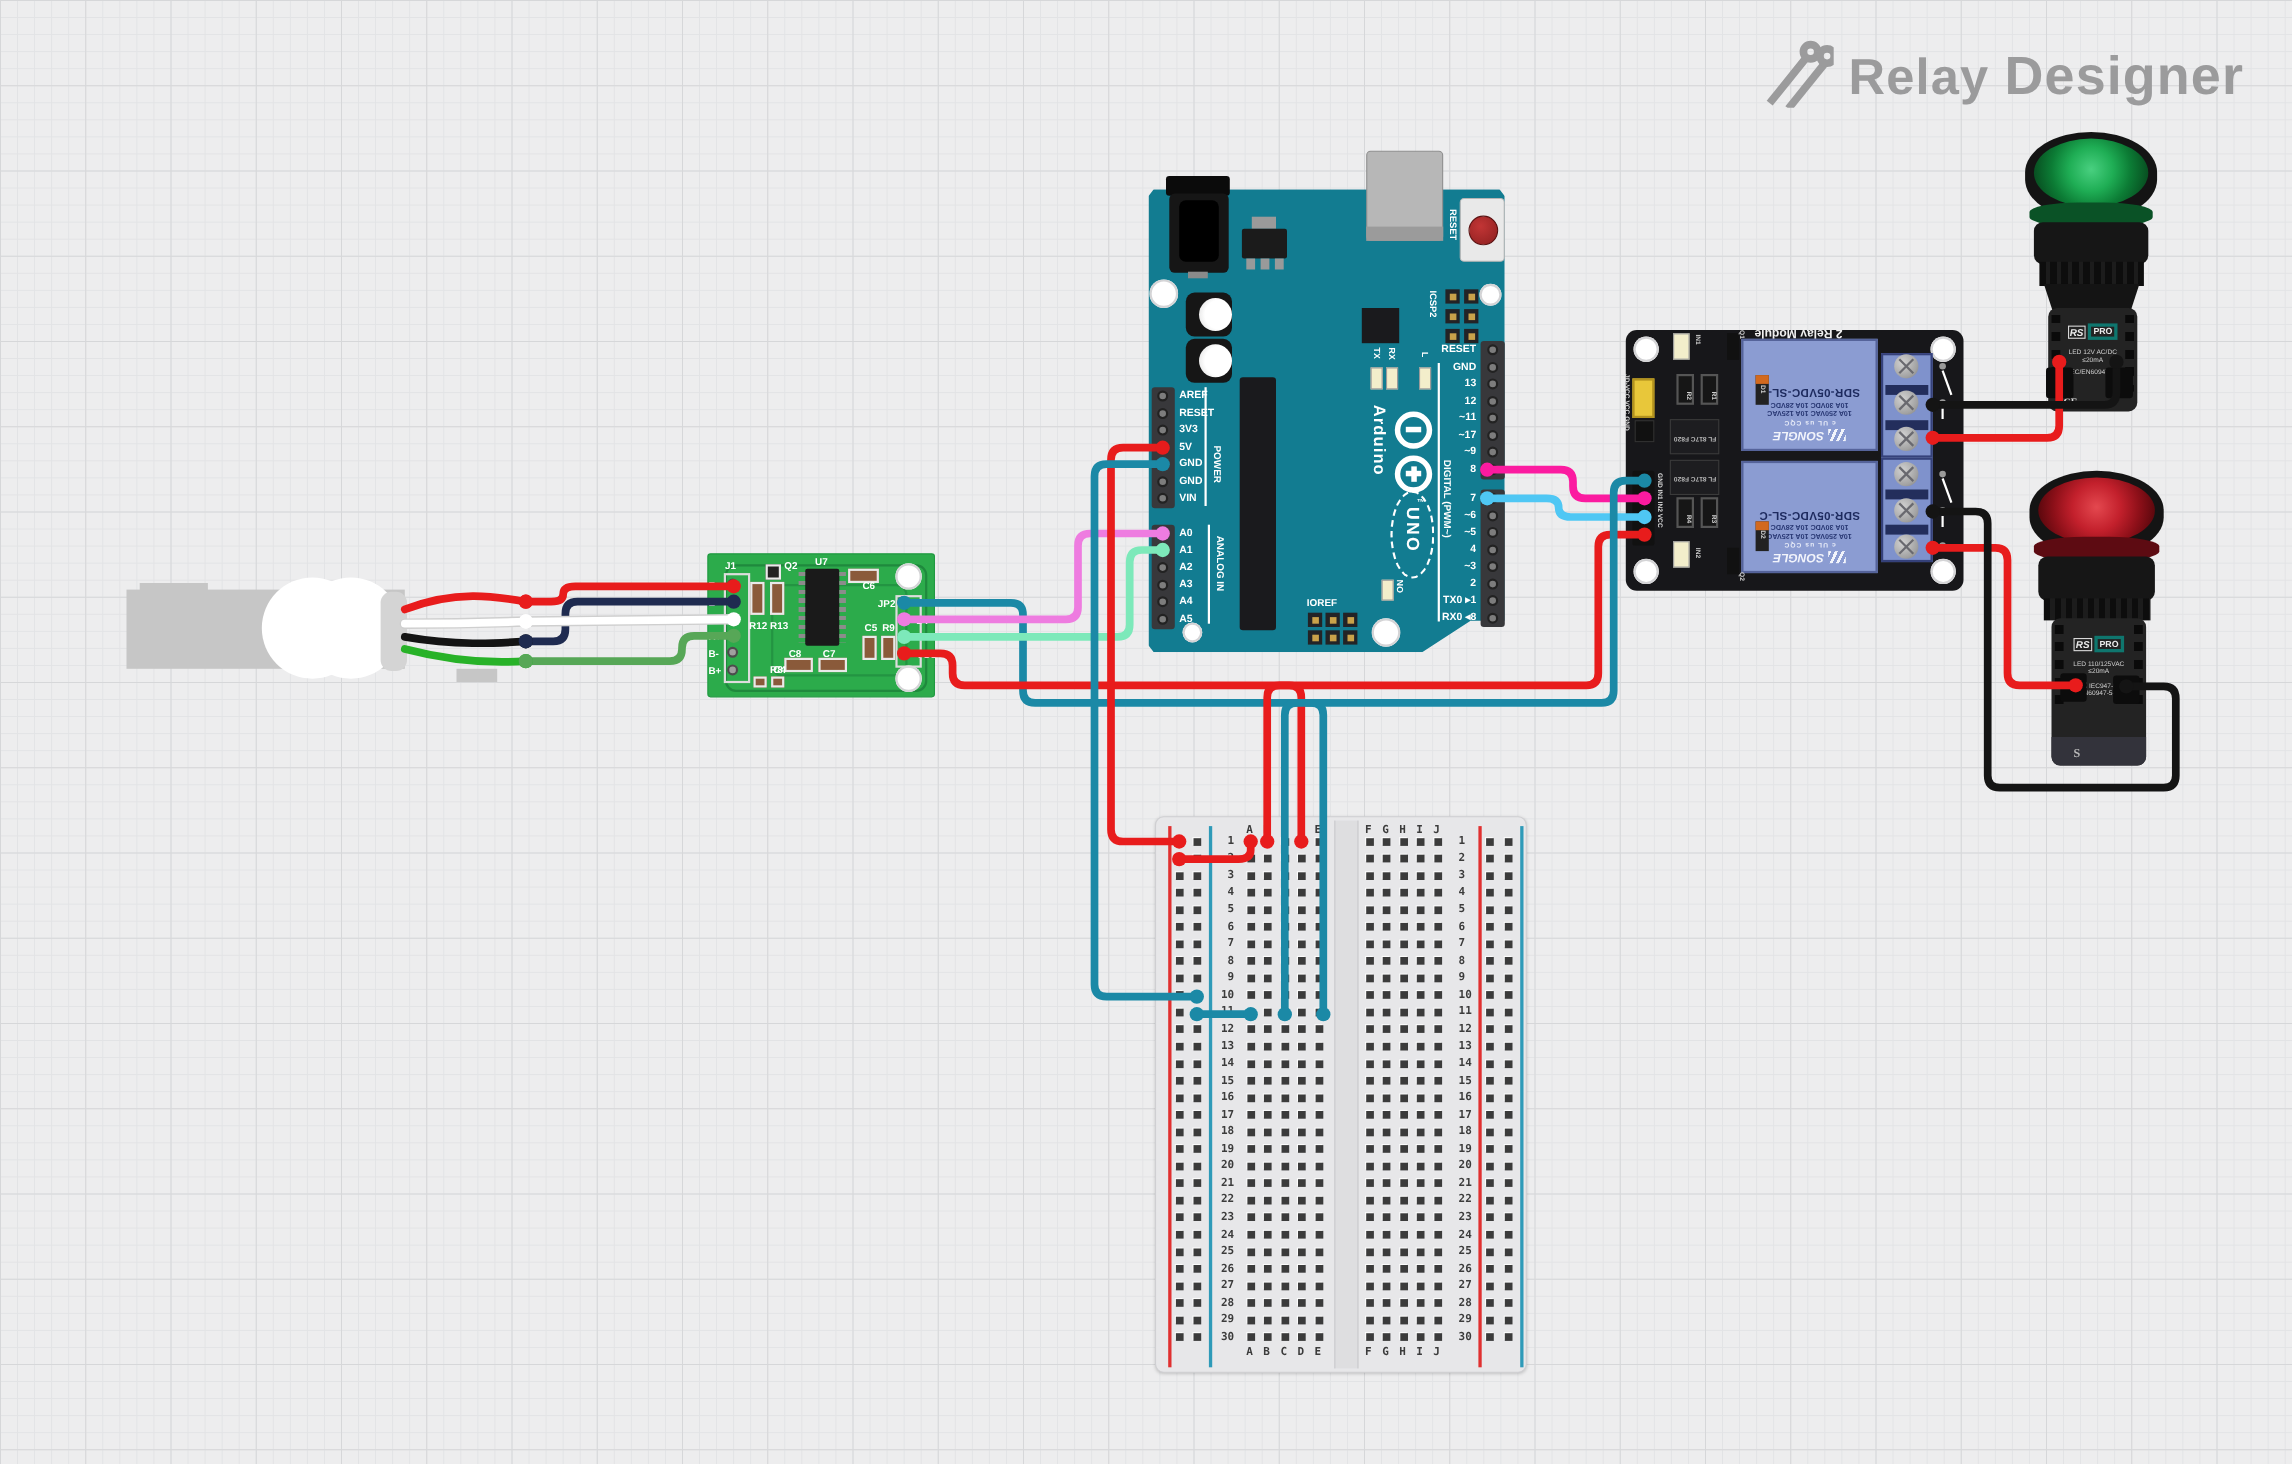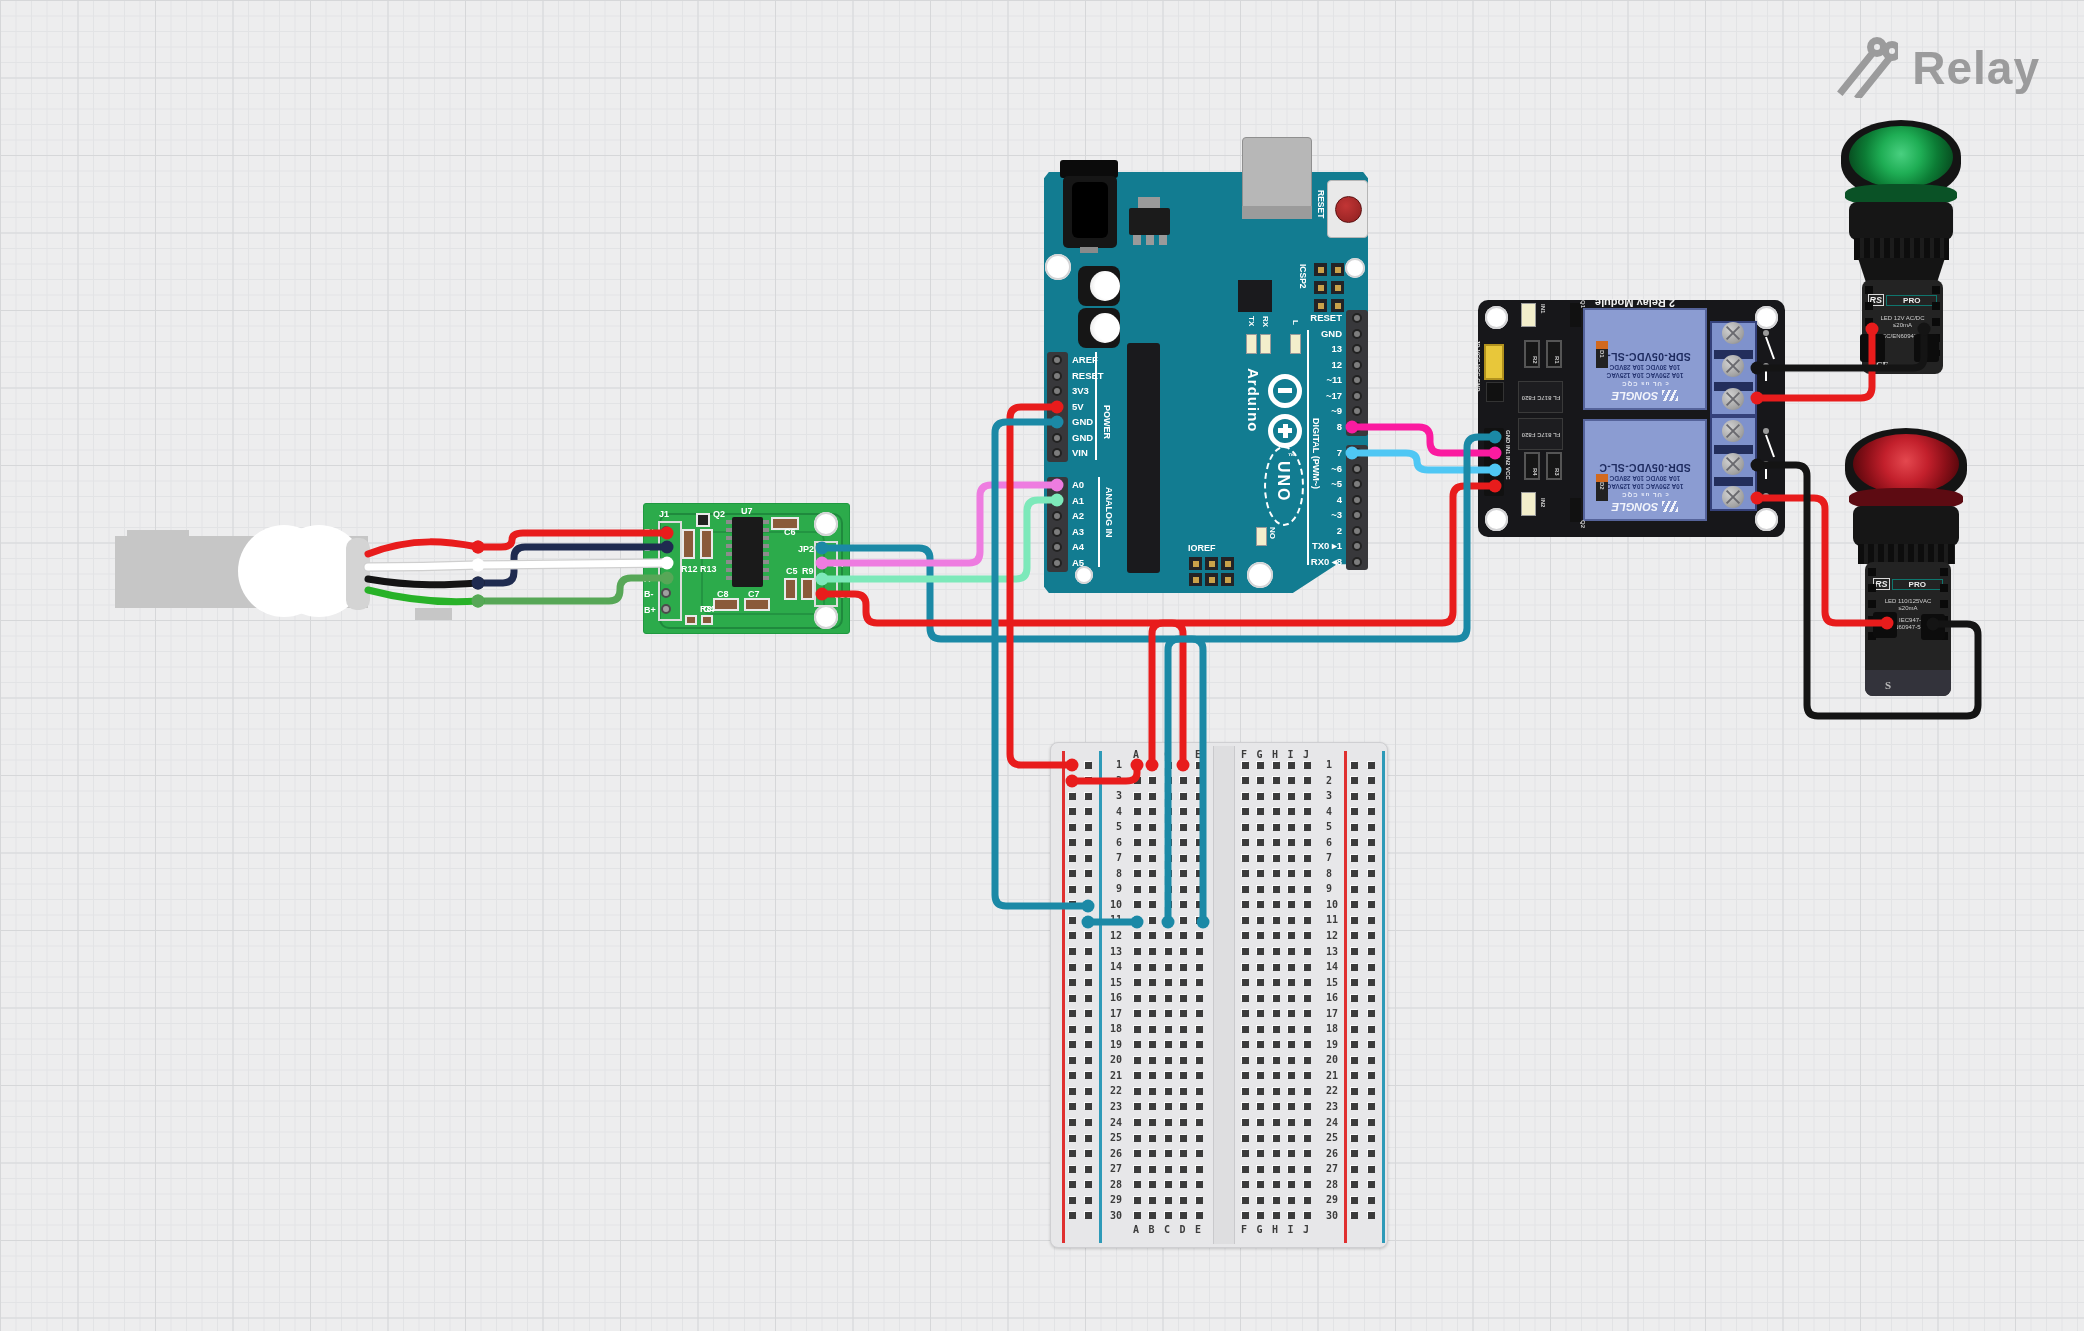--- a/index.html
+++ b/index.html
@@ -48,39 +48,40 @@
   .r-brand{font:bold italic 11px "Liberation Sans",sans-serif;color:#f2f4fb;display:flex;align-items:center;gap:4px;margin:1px 0 2px}
   .stripes{width:16px;height:11px;background:repeating-linear-gradient(115deg,#f2f4fb 0 2.5px,transparent 2.5px 5.5px)}
   .tblock{background:#7f92cc;border:2px solid #35417a;box-sizing:border-box}
   .tsep{position:absolute;left:2px;width:39px;height:9px;background:#232e5c}
   .rref{font:bold 6px "Liberation Sans",sans-serif;color:#cfcfcf;writing-mode:vertical-rl}
   .optotx{font:bold 6px "Liberation Sans",sans-serif;color:#b8b8b8;line-height:7px;text-align:center;transform:rotate(180deg);width:40px}
   
   .lightbody{background:#232323;border-radius:8px}
   .rspro{display:flex;align-items:center;justify-content:center;gap:2px}
   .rspro .rs{font:bold italic 9px "Liberation Sans",sans-serif;color:#ececec;border:1px solid #d8d8d8;padding:0 1px}
-  .rspro .pro{font:bold 8px "Liberation Sans",sans-serif;color:#ececec;border:1px solid #0f766e;padding:0 16px}
+  .rspro .pro{font:bold 8px "Liberation Sans",sans-serif;color:#ececec;border:3px solid #0f766e;padding:0 2px}
   .ltxt{font:6px "Liberation Sans",sans-serif;color:#cfcfcf;text-align:center;line-height:7px}
   .lce{font:bold 9px "Liberation Serif",serif;color:#d8d8d8}
 </style>
 </head>
 <body>
 
 <div id="logo" class="abs" style="top:34px;right:44px">
   <span>
     <svg width="62" height="64" viewBox="0 0 62 64">
         <g stroke="#9b9b9c" stroke-width="7" fill="none" stroke-linecap="square">
       <path d="M6,57 L35,21"></path>
           <circle cx="41" cy="13" r="6.5"></circle>
       <path d="M23,62 L52,26"></path>
           <circle cx="56" cy="17" r="6.5"></circle>
         </g>
       </svg>
   </span>
   <span class="b1">Relay</span>
+  <span class="b2">Designer</span>
 </div>
 
 <div class="abs" style="left:112px;top:528px;width:345px;height:95px">
   <div class="abs" style="left:15px;top:2px;width:62px;height:10px;background:#c6c6c6"></div>
   <div class="abs" style="left:3px;top:8px;width:253px;height:72px;background:#c6c6c6"></div>
   <div class="abs" style="left:126px;top:-3px;width:92px;height:92px;border-radius:50%;background:#fff"></div>
   <div class="abs" style="left:161px;top:-3px;width:92px;height:92px;border-radius:50%;background:#fff"></div>
   <div class="abs" style="left:234px;top:10px;width:24px;height:72px;background:#d4d4d4;border-radius:10px"></div>
   <div class="abs" style="left:303px;top:80px;width:37px;height:12px;background:#c6c6c6"></div>
 </div>

